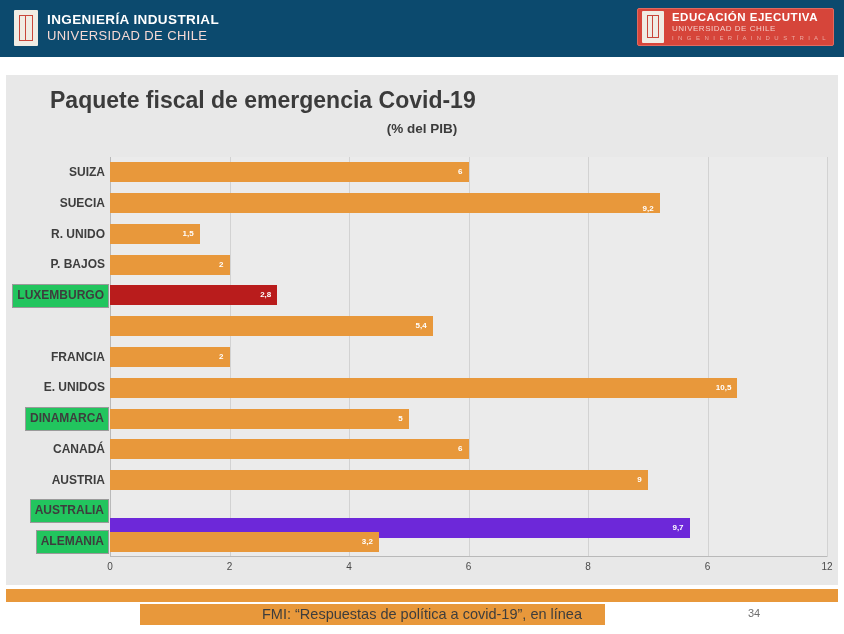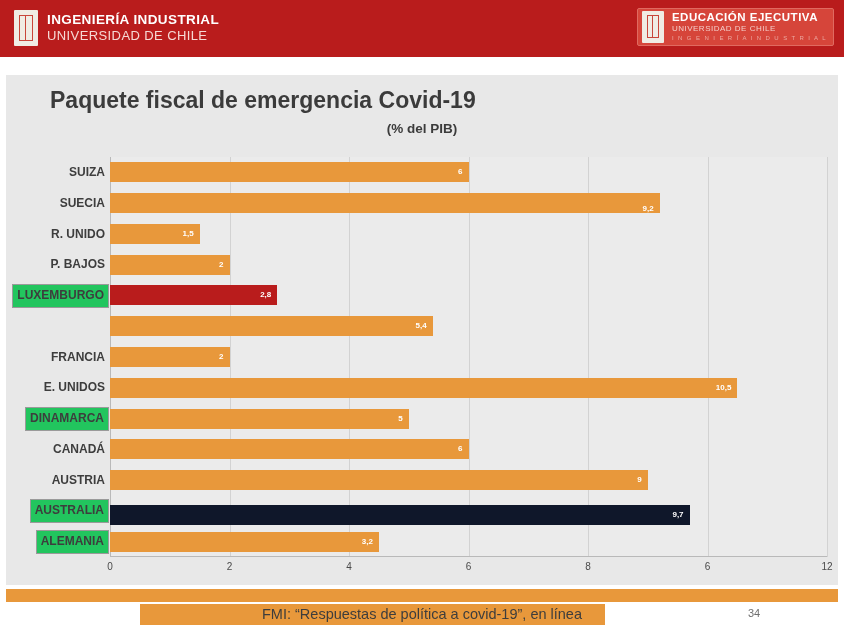--- a/index.html
+++ b/index.html
@@ -12,21 +12,21 @@
     background: #ffffff;
     font-family: "Liberation Sans", sans-serif;
     overflow: hidden;
   }
 
   
   .header {
     position: absolute;
     left: 0; top: 0;
     width: 844px; height: 57px;
-    background: #b91c1c;
+    background: #0c4a6e;
   }
   .header-left {
     position: absolute;
     left: 14px; top: 10px;
     display: flex;
     align-items: center;
   }
   .logo-box {
     width: 24px; height: 36px;
     background: #f0ece4;
@@ -350,21 +350,21 @@
           </div>
         </div>
         <div class="bar-row" style="top: 307.692px; height: 30.7692px; width: 717px;">
           <div class="cat-label" style="height: 30.7692px; line-height: 30.7692px;">AUSTRIA</div>
           <div class="bar" style="width: 537.75px; background: rgb(232, 152, 59); top: 5.38462px;">
             <div class="bar-label" style="top: 0px;">9</div>
           </div>
         </div>
         <div class="bar-row" style="top: 338.462px; height: 30.7692px; width: 717px;">
           <div class="cat-label boxed" style="height: 22px; line-height: 20px;">AUSTRALIA</div>
-          <div class="bar" style="width: 579.575px; background: #0f172a; top: 10px;">
+          <div class="bar" style="width: 579.575px; background: #6d28d9; top: 23px;">
             <div class="bar-label" style="top: 0px;">9,7</div>
           </div>
         </div>
         <div class="bar-row" style="top: 369.231px; height: 30.7692px; width: 717px;">
           <div class="cat-label boxed" style="height: 22px; line-height: 20px;">ALEMANIA</div>
           <div class="bar" style="width: 268.875px; background: rgb(232, 152, 59); top: 5.38462px;">
             <div class="bar-label" style="top: 0px;">3,2</div>
           </div>
         </div>
       </div>

